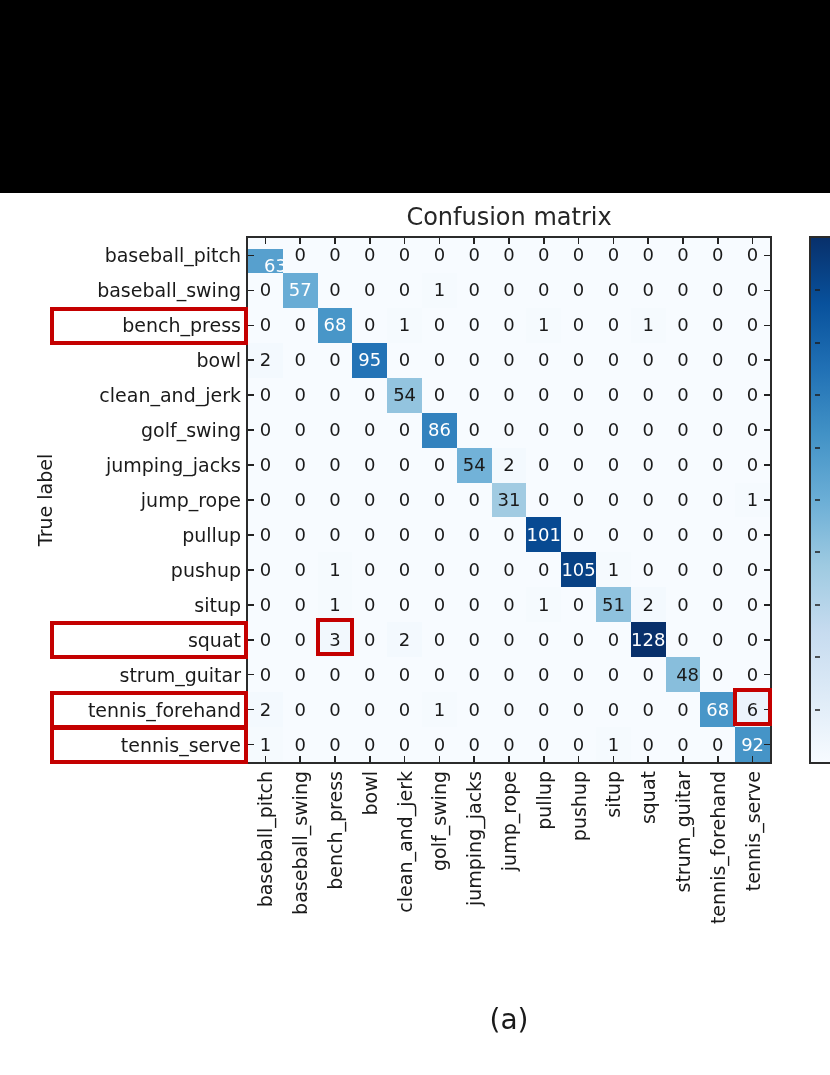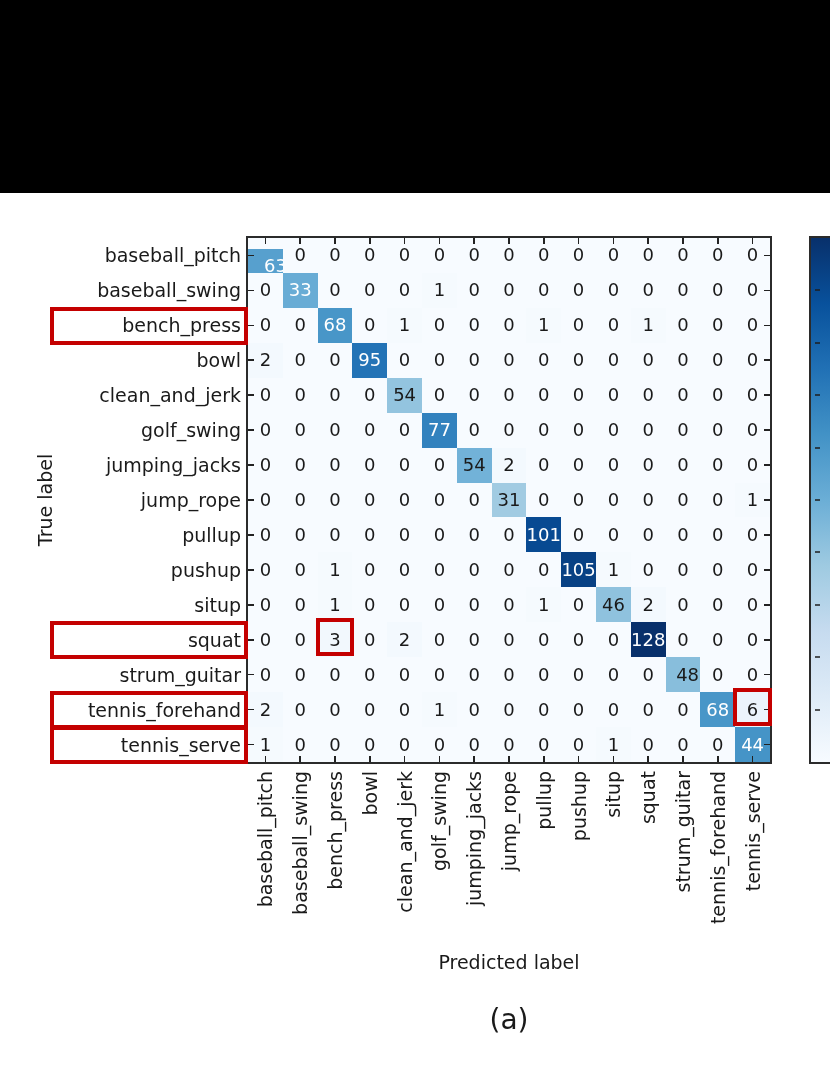--- a/index.html
+++ b/index.html
@@ -49,40 +49,41 @@
     position:absolute;left:809px;top:236px;width:34px;height:528px;
     border:2px solid #2b2b2b;box-sizing:border-box;
   }
   .cbtick{position:absolute;right:21px;width:5px;height:2px;background:rgba(30,30,30,.75);}
 </style>
 </head>
 <body>
 
 <div class="canvas">
   <div class="black-band"></div>
+  <div class="title">Confusion matrix</div>
   <div class="ylab">True label</div>
 
   <div class="matrix" id="matrix">
       <div class="cell" style="left: 0px; top: 0px; width: 55px; height: 34.9333px; background: rgb(87, 160, 206); color: rgb(255, 255, 255); margin-top: 11px;">63</div>
       <div class="cell" style="left: 34.8px; top: 0px; width: 34.8px; height: 34.9333px; background: rgb(247, 251, 255); color: rgb(26, 26, 26);">0</div>
       <div class="cell" style="left: 69.6px; top: 0px; width: 34.8px; height: 34.9333px; background: rgb(247, 251, 255); color: rgb(26, 26, 26);">0</div>
       <div class="cell" style="left: 104.4px; top: 0px; width: 34.8px; height: 34.9333px; background: rgb(247, 251, 255); color: rgb(26, 26, 26);">0</div>
       <div class="cell" style="left: 139.2px; top: 0px; width: 34.8px; height: 34.9333px; background: rgb(247, 251, 255); color: rgb(26, 26, 26);">0</div>
       <div class="cell" style="left: 174px; top: 0px; width: 34.8px; height: 34.9333px; background: rgb(247, 251, 255); color: rgb(26, 26, 26);">0</div>
       <div class="cell" style="left: 208.8px; top: 0px; width: 34.8px; height: 34.9333px; background: rgb(247, 251, 255); color: rgb(26, 26, 26);">0</div>
       <div class="cell" style="left: 243.6px; top: 0px; width: 34.8px; height: 34.9333px; background: rgb(247, 251, 255); color: rgb(26, 26, 26);">0</div>
       <div class="cell" style="left: 278.4px; top: 0px; width: 34.8px; height: 34.9333px; background: rgb(247, 251, 255); color: rgb(26, 26, 26);">0</div>
       <div class="cell" style="left: 313.2px; top: 0px; width: 34.8px; height: 34.9333px; background: rgb(247, 251, 255); color: rgb(26, 26, 26);">0</div>
       <div class="cell" style="left: 348px; top: 0px; width: 34.8px; height: 34.9333px; background: rgb(247, 251, 255); color: rgb(26, 26, 26);">0</div>
       <div class="cell" style="left: 382.8px; top: 0px; width: 34.8px; height: 34.9333px; background: rgb(247, 251, 255); color: rgb(26, 26, 26);">0</div>
       <div class="cell" style="left: 417.6px; top: 0px; width: 34.8px; height: 34.9333px; background: rgb(247, 251, 255); color: rgb(26, 26, 26);">0</div>
       <div class="cell" style="left: 452.4px; top: 0px; width: 34.8px; height: 34.9333px; background: rgb(247, 251, 255); color: rgb(26, 26, 26);">0</div>
       <div class="cell" style="left: 487.2px; top: 0px; width: 34.8px; height: 34.9333px; background: rgb(247, 251, 255); color: rgb(26, 26, 26);">0</div>
       <div class="cell" style="left: 0px; top: 34.9333px; width: 34.8px; height: 34.9333px; background: rgb(247, 251, 255); color: rgb(26, 26, 26);">0</div>
-      <div class="cell" style="left: 34.8px; top: 34.9333px; width: 34.8px; height: 34.9333px; background: rgb(104, 172, 213); color: rgb(255, 255, 255);">33</div>
+      <div class="cell" style="left: 34.8px; top: 34.9333px; width: 34.8px; height: 34.9333px; background: rgb(104, 172, 213); color: rgb(255, 255, 255);">57</div>
       <div class="cell" style="left: 69.6px; top: 34.9333px; width: 34.8px; height: 34.9333px; background: rgb(247, 251, 255); color: rgb(26, 26, 26);">0</div>
       <div class="cell" style="left: 104.4px; top: 34.9333px; width: 34.8px; height: 34.9333px; background: rgb(247, 251, 255); color: rgb(26, 26, 26);">0</div>
       <div class="cell" style="left: 139.2px; top: 34.9333px; width: 34.8px; height: 34.9333px; background: rgb(247, 251, 255); color: rgb(26, 26, 26);">0</div>
       <div class="cell" style="left: 174px; top: 34.9333px; width: 34.8px; height: 34.9333px; background: rgb(245, 250, 254); color: rgb(26, 26, 26);">1</div>
       <div class="cell" style="left: 208.8px; top: 34.9333px; width: 34.8px; height: 34.9333px; background: rgb(247, 251, 255); color: rgb(26, 26, 26);">0</div>
       <div class="cell" style="left: 243.6px; top: 34.9333px; width: 34.8px; height: 34.9333px; background: rgb(247, 251, 255); color: rgb(26, 26, 26);">0</div>
       <div class="cell" style="left: 278.4px; top: 34.9333px; width: 34.8px; height: 34.9333px; background: rgb(247, 251, 255); color: rgb(26, 26, 26);">0</div>
       <div class="cell" style="left: 313.2px; top: 34.9333px; width: 34.8px; height: 34.9333px; background: rgb(247, 251, 255); color: rgb(26, 26, 26);">0</div>
       <div class="cell" style="left: 348px; top: 34.9333px; width: 34.8px; height: 34.9333px; background: rgb(247, 251, 255); color: rgb(26, 26, 26);">0</div>
       <div class="cell" style="left: 382.8px; top: 34.9333px; width: 34.8px; height: 34.9333px; background: rgb(247, 251, 255); color: rgb(26, 26, 26);">0</div>
@@ -132,21 +133,21 @@
       <div class="cell" style="left: 348px; top: 139.733px; width: 34.8px; height: 34.9333px; background: rgb(247, 251, 255); color: rgb(26, 26, 26);">0</div>
       <div class="cell" style="left: 382.8px; top: 139.733px; width: 34.8px; height: 34.9333px; background: rgb(247, 251, 255); color: rgb(26, 26, 26);">0</div>
       <div class="cell" style="left: 417.6px; top: 139.733px; width: 34.8px; height: 34.9333px; background: rgb(247, 251, 255); color: rgb(26, 26, 26);">0</div>
       <div class="cell" style="left: 452.4px; top: 139.733px; width: 34.8px; height: 34.9333px; background: rgb(247, 251, 255); color: rgb(26, 26, 26);">0</div>
       <div class="cell" style="left: 487.2px; top: 139.733px; width: 34.8px; height: 34.9333px; background: rgb(247, 251, 255); color: rgb(26, 26, 26);">0</div>
       <div class="cell" style="left: 0px; top: 174.667px; width: 34.8px; height: 34.9333px; background: rgb(247, 251, 255); color: rgb(26, 26, 26);">0</div>
       <div class="cell" style="left: 34.8px; top: 174.667px; width: 34.8px; height: 34.9333px; background: rgb(247, 251, 255); color: rgb(26, 26, 26);">0</div>
       <div class="cell" style="left: 69.6px; top: 174.667px; width: 34.8px; height: 34.9333px; background: rgb(247, 251, 255); color: rgb(26, 26, 26);">0</div>
       <div class="cell" style="left: 104.4px; top: 174.667px; width: 34.8px; height: 34.9333px; background: rgb(247, 251, 255); color: rgb(26, 26, 26);">0</div>
       <div class="cell" style="left: 139.2px; top: 174.667px; width: 34.8px; height: 34.9333px; background: rgb(247, 251, 255); color: rgb(26, 26, 26);">0</div>
-      <div class="cell" style="left: 174px; top: 174.667px; width: 34.8px; height: 34.9333px; background: rgb(50, 130, 190); color: rgb(255, 255, 255);">77</div>
+      <div class="cell" style="left: 174px; top: 174.667px; width: 34.8px; height: 34.9333px; background: rgb(50, 130, 190); color: rgb(255, 255, 255);">86</div>
       <div class="cell" style="left: 208.8px; top: 174.667px; width: 34.8px; height: 34.9333px; background: rgb(247, 251, 255); color: rgb(26, 26, 26);">0</div>
       <div class="cell" style="left: 243.6px; top: 174.667px; width: 34.8px; height: 34.9333px; background: rgb(247, 251, 255); color: rgb(26, 26, 26);">0</div>
       <div class="cell" style="left: 278.4px; top: 174.667px; width: 34.8px; height: 34.9333px; background: rgb(247, 251, 255); color: rgb(26, 26, 26);">0</div>
       <div class="cell" style="left: 313.2px; top: 174.667px; width: 34.8px; height: 34.9333px; background: rgb(247, 251, 255); color: rgb(26, 26, 26);">0</div>
       <div class="cell" style="left: 348px; top: 174.667px; width: 34.8px; height: 34.9333px; background: rgb(247, 251, 255); color: rgb(26, 26, 26);">0</div>
       <div class="cell" style="left: 382.8px; top: 174.667px; width: 34.8px; height: 34.9333px; background: rgb(247, 251, 255); color: rgb(26, 26, 26);">0</div>
       <div class="cell" style="left: 417.6px; top: 174.667px; width: 34.8px; height: 34.9333px; background: rgb(247, 251, 255); color: rgb(26, 26, 26);">0</div>
       <div class="cell" style="left: 452.4px; top: 174.667px; width: 34.8px; height: 34.9333px; background: rgb(247, 251, 255); color: rgb(26, 26, 26);">0</div>
       <div class="cell" style="left: 487.2px; top: 174.667px; width: 34.8px; height: 34.9333px; background: rgb(247, 251, 255); color: rgb(26, 26, 26);">0</div>
       <div class="cell" style="left: 0px; top: 209.6px; width: 34.8px; height: 34.9333px; background: rgb(247, 251, 255); color: rgb(26, 26, 26);">0</div>
@@ -212,21 +213,21 @@
       <div class="cell" style="left: 0px; top: 349.333px; width: 34.8px; height: 34.9333px; background: rgb(247, 251, 255); color: rgb(26, 26, 26);">0</div>
       <div class="cell" style="left: 34.8px; top: 349.333px; width: 34.8px; height: 34.9333px; background: rgb(247, 251, 255); color: rgb(26, 26, 26);">0</div>
       <div class="cell" style="left: 69.6px; top: 349.333px; width: 34.8px; height: 34.9333px; background: rgb(245, 250, 254); color: rgb(26, 26, 26);">1</div>
       <div class="cell" style="left: 104.4px; top: 349.333px; width: 34.8px; height: 34.9333px; background: rgb(247, 251, 255); color: rgb(26, 26, 26);">0</div>
       <div class="cell" style="left: 139.2px; top: 349.333px; width: 34.8px; height: 34.9333px; background: rgb(247, 251, 255); color: rgb(26, 26, 26);">0</div>
       <div class="cell" style="left: 174px; top: 349.333px; width: 34.8px; height: 34.9333px; background: rgb(247, 251, 255); color: rgb(26, 26, 26);">0</div>
       <div class="cell" style="left: 208.8px; top: 349.333px; width: 34.8px; height: 34.9333px; background: rgb(247, 251, 255); color: rgb(26, 26, 26);">0</div>
       <div class="cell" style="left: 243.6px; top: 349.333px; width: 34.8px; height: 34.9333px; background: rgb(247, 251, 255); color: rgb(26, 26, 26);">0</div>
       <div class="cell" style="left: 278.4px; top: 349.333px; width: 34.8px; height: 34.9333px; background: rgb(245, 250, 254); color: rgb(26, 26, 26);">1</div>
       <div class="cell" style="left: 313.2px; top: 349.333px; width: 34.8px; height: 34.9333px; background: rgb(247, 251, 255); color: rgb(26, 26, 26);">0</div>
-      <div class="cell" style="left: 348px; top: 349.333px; width: 34.8px; height: 34.9333px; background: rgb(143, 194, 222); color: rgb(26, 26, 26);">46</div>
+      <div class="cell" style="left: 348px; top: 349.333px; width: 34.8px; height: 34.9333px; background: rgb(143, 194, 222); color: rgb(26, 26, 26);">51</div>
       <div class="cell" style="left: 382.8px; top: 349.333px; width: 34.8px; height: 34.9333px; background: rgb(243, 249, 254); color: rgb(26, 26, 26);">2</div>
       <div class="cell" style="left: 417.6px; top: 349.333px; width: 34.8px; height: 34.9333px; background: rgb(247, 251, 255); color: rgb(26, 26, 26);">0</div>
       <div class="cell" style="left: 452.4px; top: 349.333px; width: 34.8px; height: 34.9333px; background: rgb(247, 251, 255); color: rgb(26, 26, 26);">0</div>
       <div class="cell" style="left: 487.2px; top: 349.333px; width: 34.8px; height: 34.9333px; background: rgb(247, 251, 255); color: rgb(26, 26, 26);">0</div>
       <div class="cell" style="left: 0px; top: 384.267px; width: 34.8px; height: 34.9333px; background: rgb(247, 251, 255); color: rgb(26, 26, 26);">0</div>
       <div class="cell" style="left: 34.8px; top: 384.267px; width: 34.8px; height: 34.9333px; background: rgb(247, 251, 255); color: rgb(26, 26, 26);">0</div>
       <div class="cell" style="left: 69.6px; top: 384.267px; width: 34.8px; height: 34.9333px; background: rgb(242, 248, 253); color: rgb(26, 26, 26);">3</div>
       <div class="cell" style="left: 104.4px; top: 384.267px; width: 34.8px; height: 34.9333px; background: rgb(247, 251, 255); color: rgb(26, 26, 26);">0</div>
       <div class="cell" style="left: 139.2px; top: 384.267px; width: 34.8px; height: 34.9333px; background: rgb(243, 249, 254); color: rgb(26, 26, 26);">2</div>
       <div class="cell" style="left: 174px; top: 384.267px; width: 34.8px; height: 34.9333px; background: rgb(247, 251, 255); color: rgb(26, 26, 26);">0</div>
@@ -276,21 +277,21 @@
       <div class="cell" style="left: 139.2px; top: 489.067px; width: 34.8px; height: 34.9333px; background: rgb(247, 251, 255); color: rgb(26, 26, 26);">0</div>
       <div class="cell" style="left: 174px; top: 489.067px; width: 34.8px; height: 34.9333px; background: rgb(247, 251, 255); color: rgb(26, 26, 26);">0</div>
       <div class="cell" style="left: 208.8px; top: 489.067px; width: 34.8px; height: 34.9333px; background: rgb(247, 251, 255); color: rgb(26, 26, 26);">0</div>
       <div class="cell" style="left: 243.6px; top: 489.067px; width: 34.8px; height: 34.9333px; background: rgb(247, 251, 255); color: rgb(26, 26, 26);">0</div>
       <div class="cell" style="left: 278.4px; top: 489.067px; width: 34.8px; height: 34.9333px; background: rgb(247, 251, 255); color: rgb(26, 26, 26);">0</div>
       <div class="cell" style="left: 313.2px; top: 489.067px; width: 34.8px; height: 34.9333px; background: rgb(247, 251, 255); color: rgb(26, 26, 26);">0</div>
       <div class="cell" style="left: 348px; top: 489.067px; width: 34.8px; height: 34.9333px; background: rgb(245, 250, 254); color: rgb(26, 26, 26);">1</div>
       <div class="cell" style="left: 382.8px; top: 489.067px; width: 34.8px; height: 34.9333px; background: rgb(247, 251, 255); color: rgb(26, 26, 26);">0</div>
       <div class="cell" style="left: 417.6px; top: 489.067px; width: 34.8px; height: 34.9333px; background: rgb(247, 251, 255); color: rgb(26, 26, 26);">0</div>
       <div class="cell" style="left: 452.4px; top: 489.067px; width: 34.8px; height: 34.9333px; background: rgb(247, 251, 255); color: rgb(26, 26, 26);">0</div>
-      <div class="cell" style="left: 487.2px; top: 489.067px; width: 34.8px; height: 34.9333px; background: rgb(69, 148, 199); color: rgb(255, 255, 255);">44</div>
+      <div class="cell" style="left: 487.2px; top: 489.067px; width: 34.8px; height: 34.9333px; background: rgb(69, 148, 199); color: rgb(255, 255, 255);">92</div>
       <div class="tick" style="width: 1.6px; height: 6px; left: 16.6px; top: 0px;"></div>
       <div class="tick" style="width: 1.6px; height: 6px; left: 16.6px; bottom: 0px;"></div>
       <div class="tick" style="width: 6px; height: 1.6px; top: 16.6667px; left: 0px;"></div>
       <div class="tick" style="width: 6px; height: 1.6px; top: 16.6667px; right: 0px;"></div>
       <div class="tick" style="width: 1.6px; height: 6px; left: 51.4px; top: 0px;"></div>
       <div class="tick" style="width: 1.6px; height: 6px; left: 51.4px; bottom: 0px;"></div>
       <div class="tick" style="width: 6px; height: 1.6px; top: 51.6px; left: 0px;"></div>
       <div class="tick" style="width: 6px; height: 1.6px; top: 51.6px; right: 0px;"></div>
       <div class="tick" style="width: 1.6px; height: 6px; left: 86.2px; top: 0px;"></div>
       <div class="tick" style="width: 1.6px; height: 6px; left: 86.2px; bottom: 0px;"></div>
@@ -393,15 +394,14 @@
       <div class="cbtick" style="top: 103.8px;"></div>
       <div class="cbtick" style="top: 156.2px;"></div>
       <div class="cbtick" style="top: 208.6px;"></div>
       <div class="cbtick" style="top: 261px;"></div>
       <div class="cbtick" style="top: 313.4px;"></div>
       <div class="cbtick" style="top: 365.8px;"></div>
       <div class="cbtick" style="top: 418.2px;"></div>
       <div class="cbtick" style="top: 470.6px;"></div>
     </div>
 
-  <div class="xlab">Predicted label</div>
   <div class="caption">(a)</div>
 </div>
 
 </body></html>

